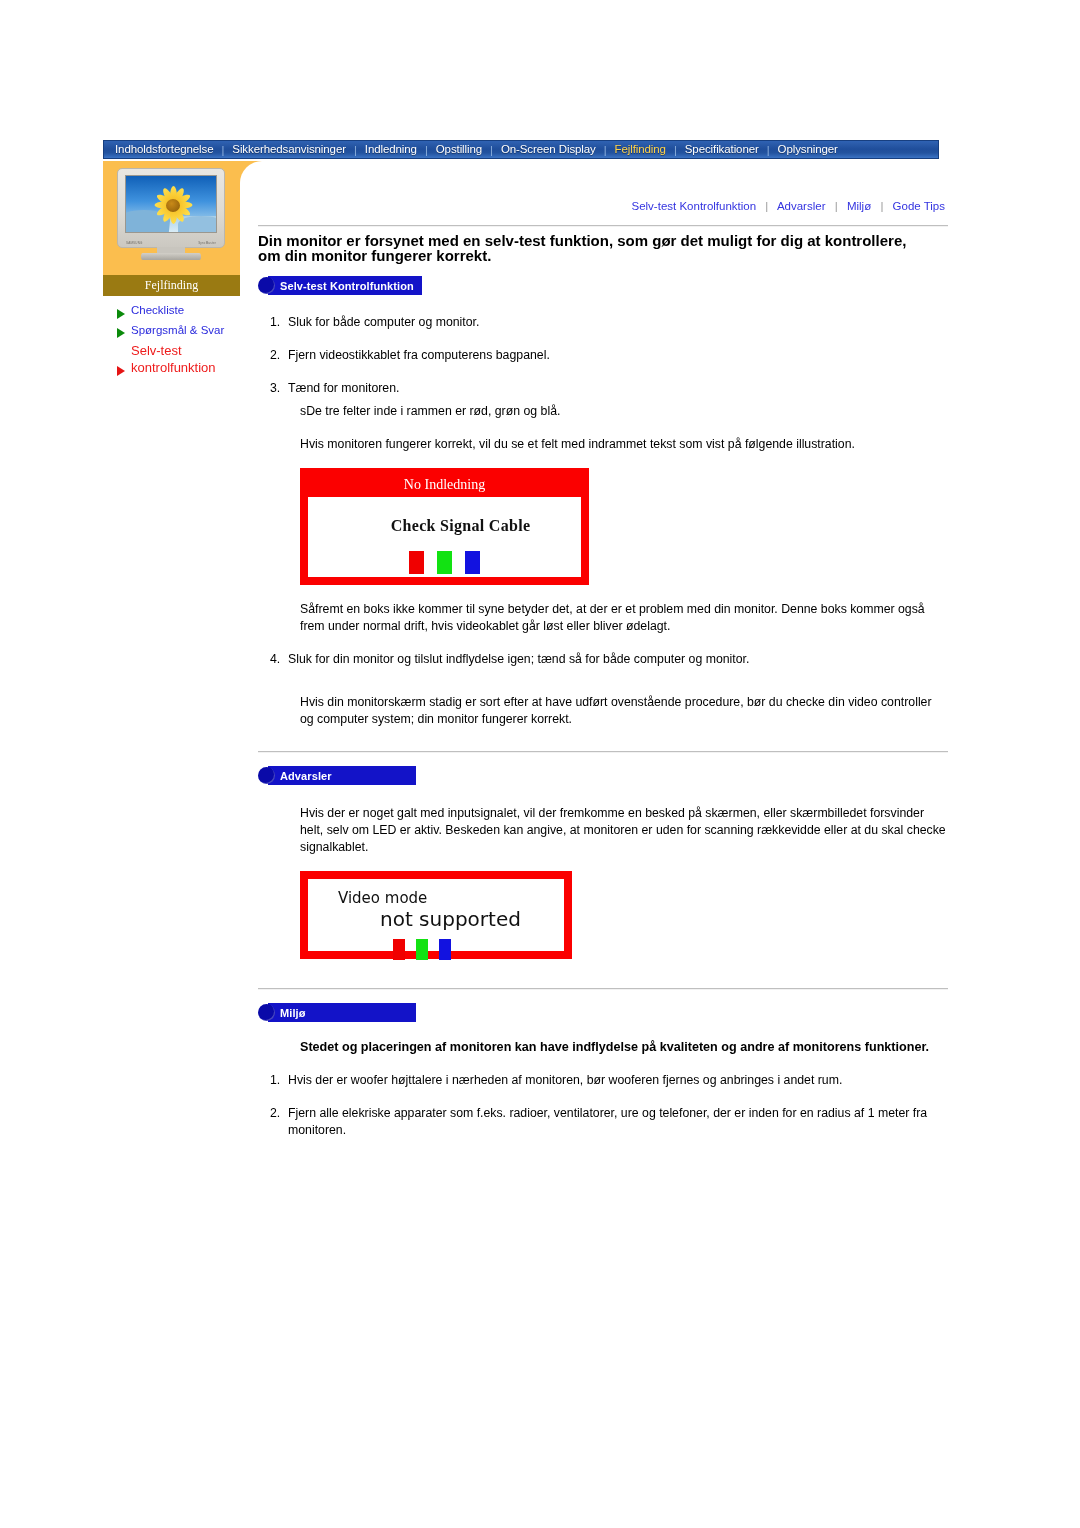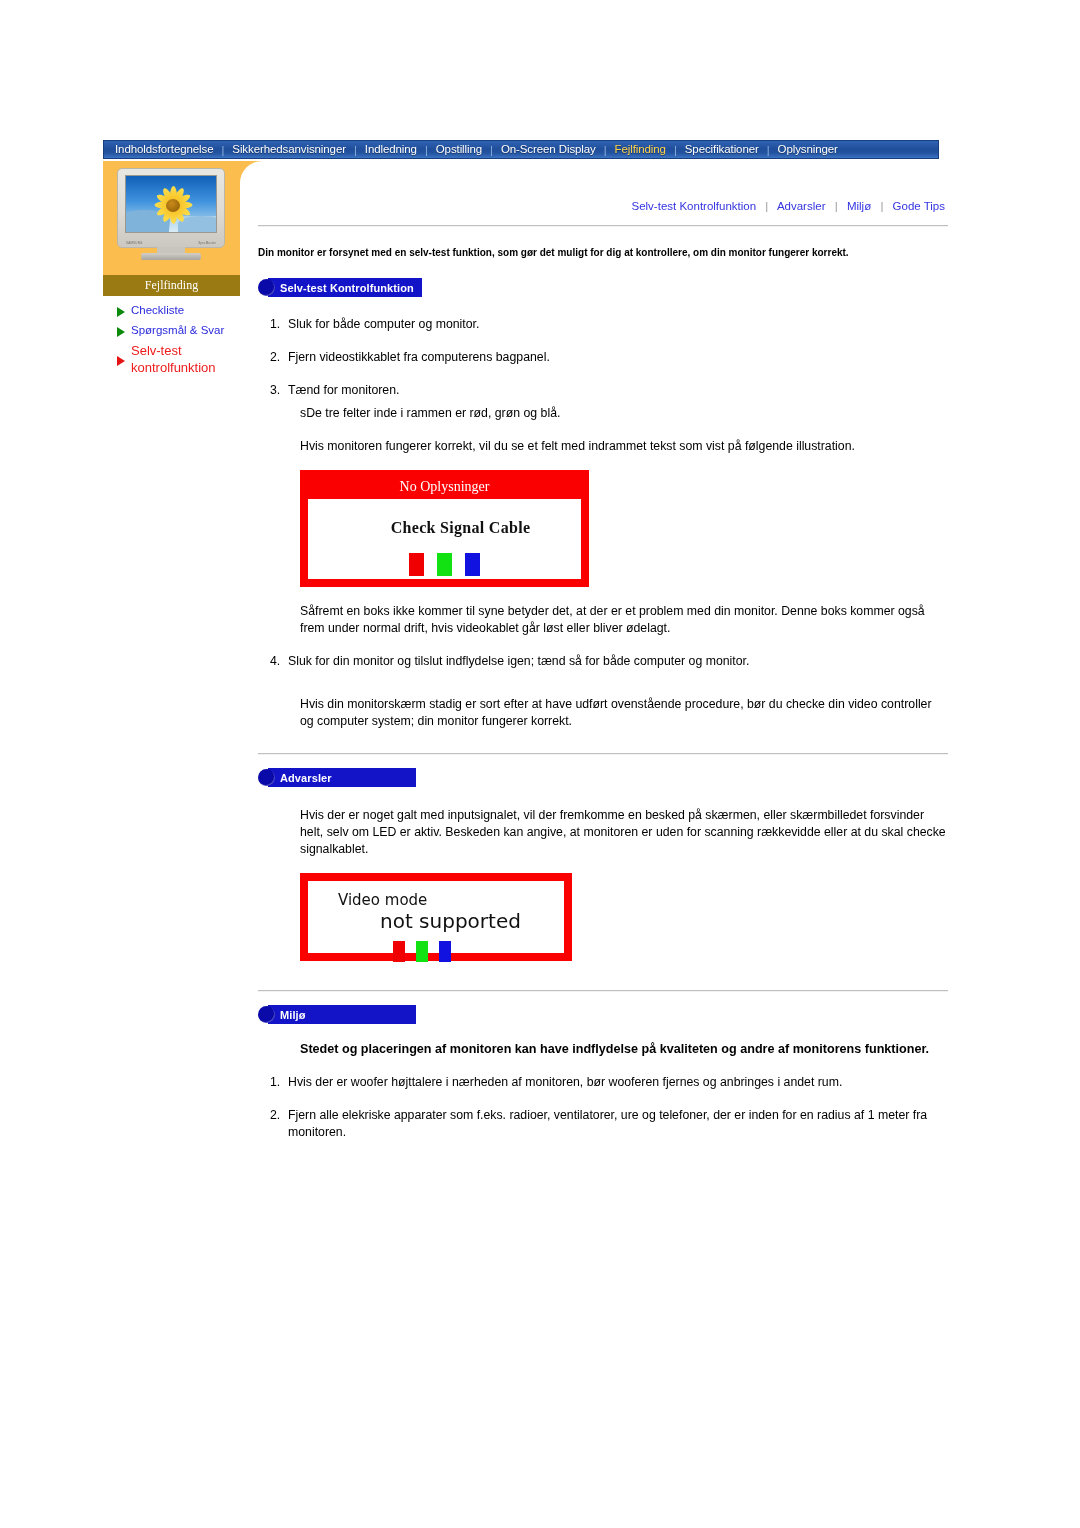--- a/index.html
+++ b/index.html
@@ -179,21 +179,21 @@
     font-family: "Liberation Serif", serif;
     font-size: 12px;
     text-align: center;
     line-height: 21px;
   }
   .side-links {
     padding-top: 7px;
   }
   .side-link {
     display: flex;
-    align-items: center;
+    align-items: flex-end;
     padding: 0 0 4px 14px;
     font-size: 11.5px;
     line-height: 15.5px;
   }
   .tri {
     width: 0; height: 0;
     border-top: 5px solid transparent;
     border-bottom: 5px solid transparent;
     border-left: 8px solid #0b8a0b;
     margin-right: 6px;
@@ -222,25 +222,25 @@
 
   hr.rule {
     border: none;
     border-top: 1px solid #bfbfbf;
     border-bottom: 1px solid #f2f2f2;
     margin: 13px 0 0 0;
     width: 690px;
   }
 
   .lead {
-    font-size: 10px;
+    font-size: 15px;
     font-weight: bold;
     color: #000;
-    line-height: 24px;
-    margin-top: 14px;
+    line-height: 15px;
+    margin-top: 6px;
     width: 672px;
   }
 
   .badge {
     display: inline-flex;
     align-items: center;
     height: 19px;
     margin-top: 13px;
     position: relative;
   }
@@ -463,21 +463,21 @@
     <div class="step">
       <span class="num">3.</span>
       <span class="txt">Tænd for monitoren.</span>
     </div>
   </div>
 
   <div class="para tight">sDe tre felter inde i rammen er rød, grøn og blå.</div>
   <div class="para">Hvis monitoren fungerer korrekt, vil du se et felt med indrammet tekst som vist på følgende illustration.</div>
 
   <div class="redbox b1">
-    <div class="title">No Oplysninger</div>
+    <div class="title">No Indledning</div>
     <div class="inner">
       <div class="msg">Check Signal Cable</div>
       <div class="rgb">
         <i class="r"></i>
         <i class="g"></i>
         <i class="b"></i>
       </div>
     </div>
   </div>
 

